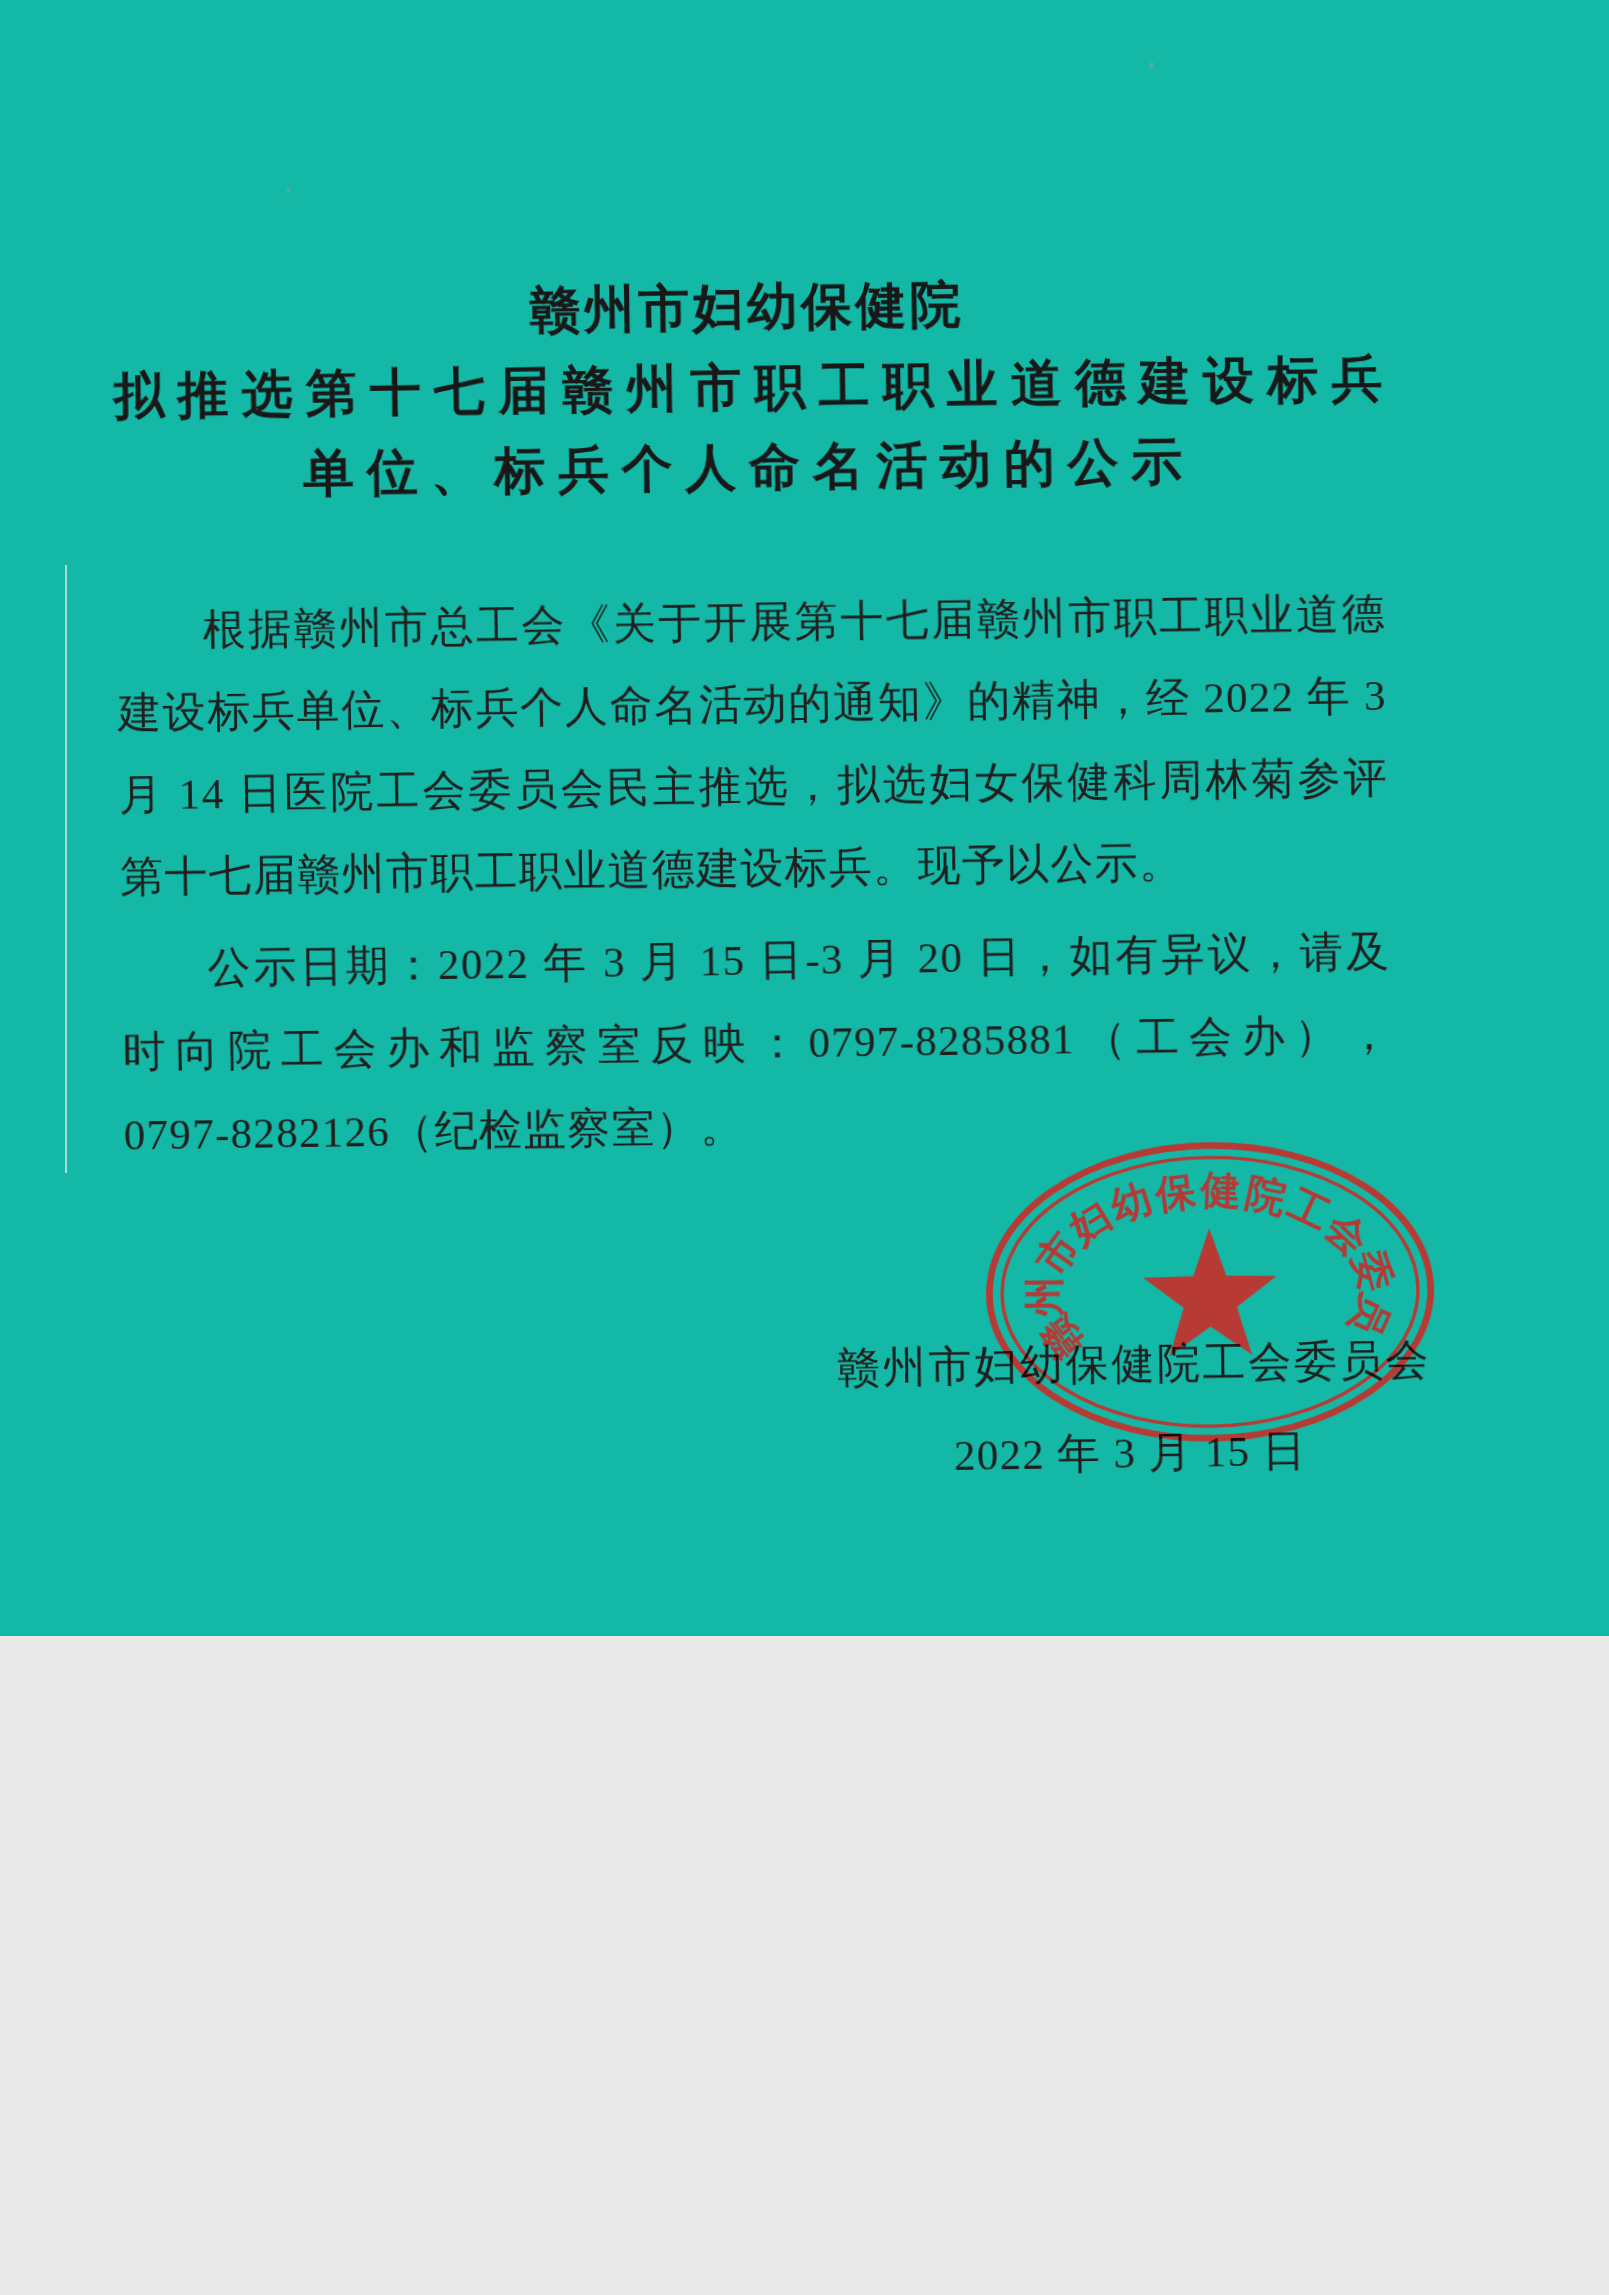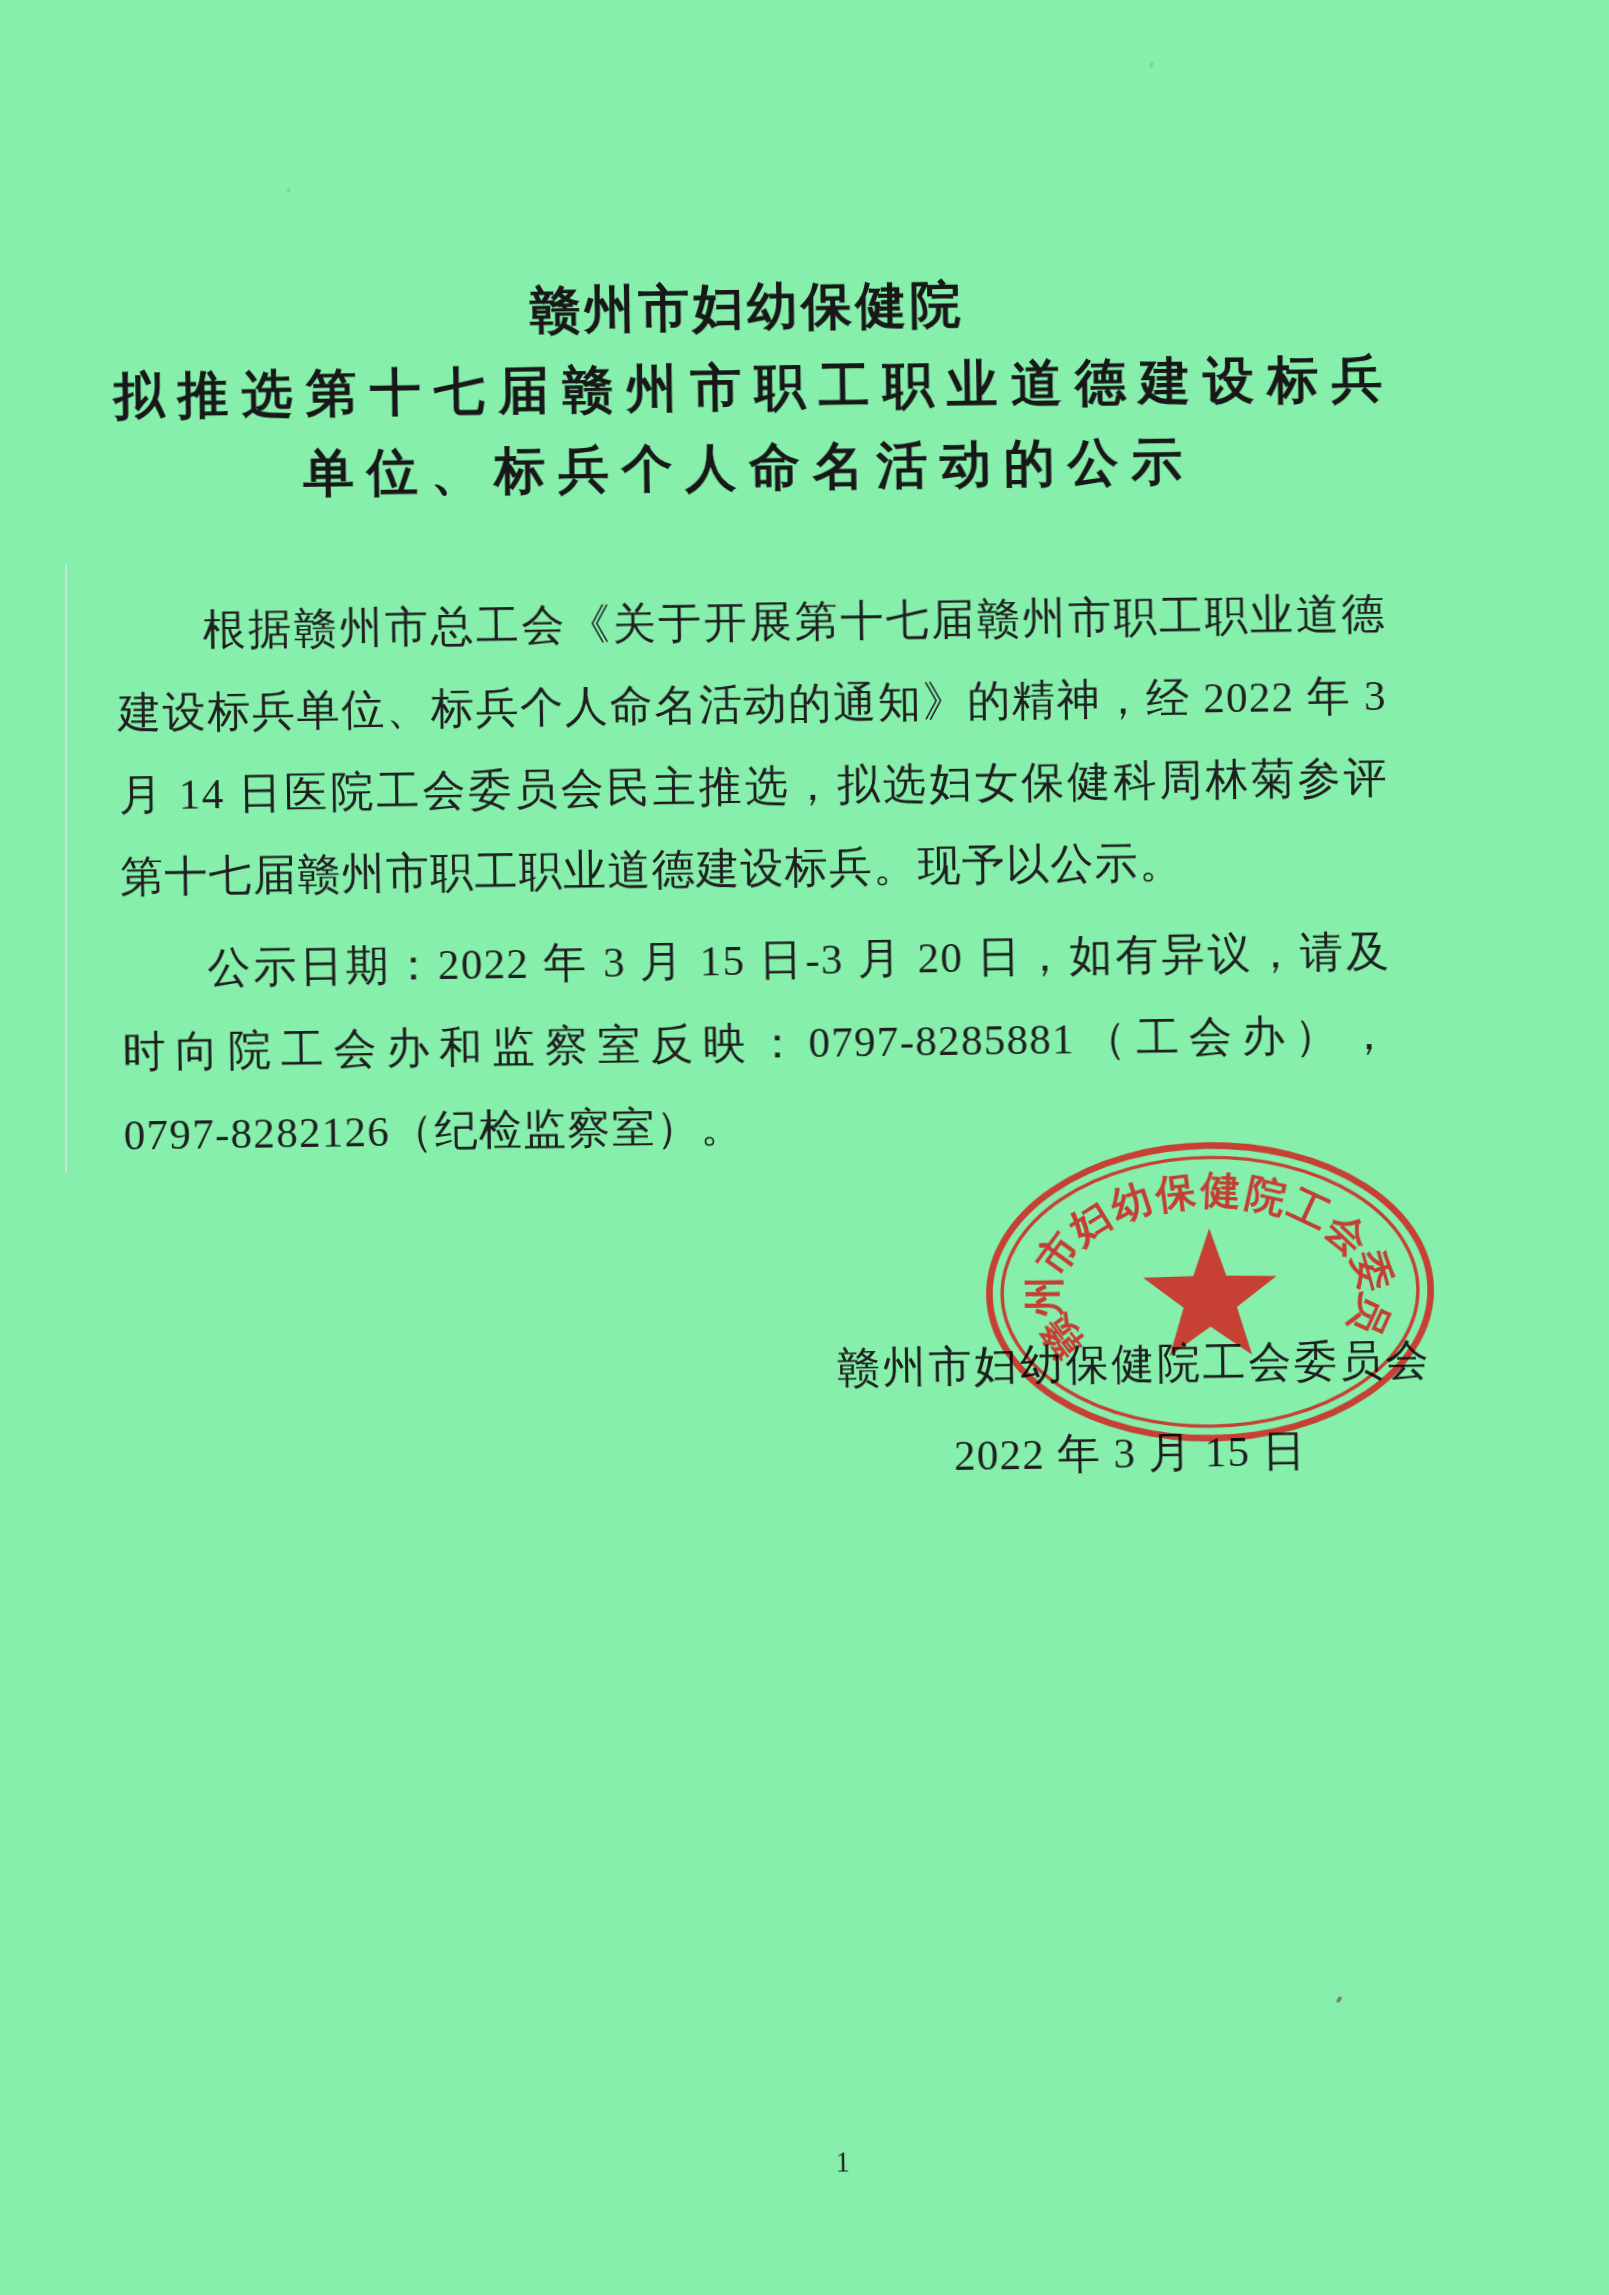--- a/index.html
+++ b/index.html
@@ -1,19 +1,19 @@
 <!DOCTYPE html>
 <html style="font-size:10.7px"><head>
 <meta charset="utf-8">
 <style>
   html,body{margin:0;padding:0;background:#e9e9e9;}
   .page{
     position:relative;
-    width:1609px;height:2295px;
-    background:#86efac;
+    width:1609px;height:1636px;
+    background:#14b8a6;
     overflow:hidden;
     font-family:"Liberation Serif","DejaVu Serif",serif;
     color:#1c1c1c;
   }
   
   .content{
     position:absolute;left:124px;top:0;width:1269px;height:2295px;
     transform:rotate(-0.8deg);
     transform-origin:681px 1148px;
   }

